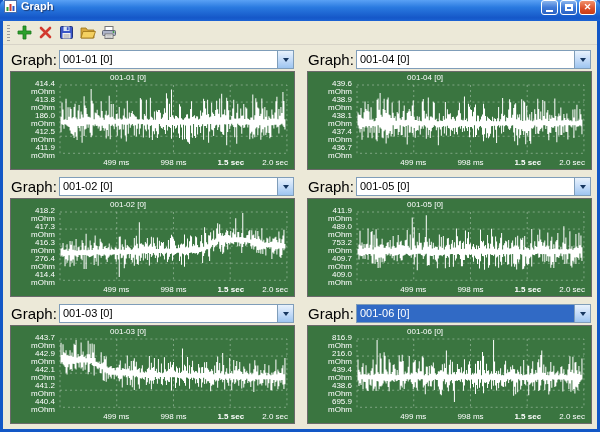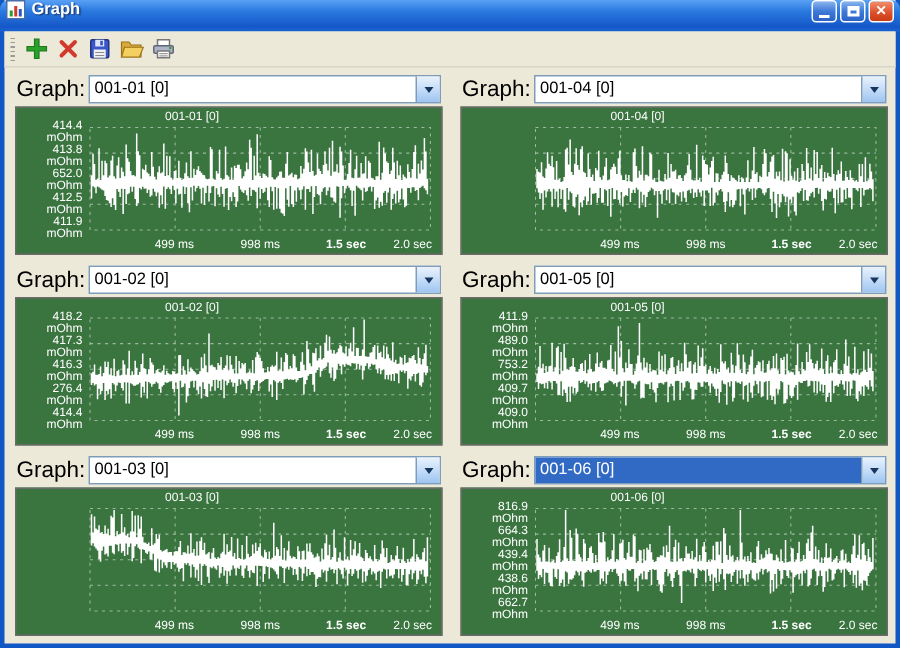--- a/index.html
+++ b/index.html
@@ -118,21 +118,21 @@
         <div class="combo">
           <span class="combo-text">001-01 [0]</span>
           <span class="combo-btn"></span>
         </div>
       </div>
       <div class="chartbox">
         <div class="plot-title">001-01 [0]</div>
         <div class="ylabels">
           <span>414.4 mOhm</span>
           <span>413.8 mOhm</span>
-          <span>652.0 mOhm</span>
+          <span>186.0 mOhm</span>
           <span>412.5 mOhm</span>
           <span>411.9 mOhm</span>
         </div>
         <svg class="plot" preserveAspectRatio="none" viewBox="0 0 228 70">
             <path d="M1 1H227V69H1ZM1 18.0H227M57.5 1V69M1 35.0H227M114.0 1V69M1 52.0H227M170.5 1V69" class="grid"></path>
             <path d="M2 32.7V48.1M3 18.4V40.0M4 25.3V40.8M5 35.7V44.6M6 35.1V40.1M7 14.7V40.6M8 35.9V41.5M9 23.1V42.3M10 32.7V42.8M11 23.1V46.4M12 24.8V49.2M13 34.2V49.7M14 32.9V51.3M15 22.9V53.8M16 19.7V48.0M17 33.3V52.4M18 35.0V55.8M19 26.3V41.8M20 20.8V43.7M21 34.5V47.1M22 27.5V41.7M23 30.3V58.4M24 33.4V41.8M25 12.2V51.7M26 21.4V45.3M27 23.8V44.6M28 29.9V40.4M29 32.7V43.6M30 32.6V40.3M31 33.3V48.5M32 4.9V53.1M33 16.8V51.3M34 19.4V41.1M35 35.1V42.1M36 28.4V40.3M37 29.2V41.7M38 25.7V41.5M39 30.8V44.4M40 31.7V42.4M41 33.3V46.9M42 17.3V46.2M43 27.0V41.6M44 33.7V43.7M45 35.5V46.6M46 30.7V44.2M47 26.7V54.2M48 31.3V45.9M49 30.7V52.0M50 11.7V40.2M51 33.2V55.0M52 19.8V41.9M53 32.7V40.6M54 20.0V42.0M55 34.4V45.1M56 35.5V39.6M57 29.9V42.5M58 29.4V51.5M59 34.5V41.6M60 23.0V45.5M61 34.3V45.0M62 35.7V54.3M63 35.2V40.2M64 31.4V45.2M65 24.3V40.7M66 33.3V51.2M67 34.6V57.2M68 16.8V40.7M69 34.3V49.5M70 28.4V39.7M71 32.5V43.5M72 29.0V41.1M73 26.8V39.9M74 29.9V41.6M75 31.0V51.4M76 32.4V41.0M77 32.7V52.2M78 35.1V44.5M79 35.4V39.7M80 35.0V50.1M81 14.0V44.4M82 15.5V40.1M83 35.0V39.9M84 35.6V53.3M85 29.9V41.4M86 31.6V45.4M87 15.8V47.1M88 34.6V40.4M89 35.6V45.2M90 35.1V53.6M91 13.6V41.7M92 32.6V41.2M93 33.5V55.7M94 35.6V47.1M95 27.5V50.0M96 35.6V44.0M97 26.4V47.1M98 27.8V53.7M99 25.8V50.1M100 25.8V39.9M101 28.7V42.1M102 34.8V43.7M103 33.3V44.5M104 30.1V42.7M105 24.2V45.9M106 28.7V49.7M107 9.2V40.9M108 14.4V46.4M109 35.9V42.3M110 19.7V42.7M111 32.9V43.7M112 5.5V54.6M113 31.1V40.9M114 33.2V48.3M115 34.6V41.8M116 31.6V44.5M117 31.8V43.6M118 33.1V41.0M119 34.0V49.3M120 20.1V53.7M121 22.5V40.3M122 34.1V43.3M123 35.4V55.6M124 35.5V40.5M125 34.2V54.9M126 33.0V41.3M127 30.4V55.0M128 30.2V57.6M129 34.3V58.3M130 34.4V59.7M131 25.0V41.3M132 17.2V49.0M133 32.9V53.6M134 32.1V39.9M135 31.1V51.9M136 34.1V53.8M137 32.2V42.9M138 32.4V50.3M139 35.3V40.8M140 34.7V42.7M141 26.5V48.7M142 31.5V42.1M143 28.3V40.0M144 14.8V55.6M145 17.0V41.8M146 24.3V41.8M147 30.6V43.8M148 15.8V40.0M149 29.9V58.4M150 33.1V47.2M151 32.3V39.8M152 18.6V45.2M153 28.4V46.0M154 29.8V51.9M155 31.9V43.7M156 25.9V41.4M157 16.7V40.5M158 25.1V45.9M159 29.6V43.0M160 14.4V40.6M161 33.1V47.3M162 9.8V47.7M163 30.3V50.1M164 30.2V50.9M165 25.4V40.0M166 31.1V40.3M167 13.7V60.9M168 16.9V47.9M169 26.2V39.9M170 35.6V44.7M171 35.6V41.5M172 31.8V39.7M173 24.5V41.0M174 15.7V42.7M175 34.4V53.1M176 34.7V43.0M177 28.7V59.6M178 19.7V39.7M179 34.4V40.9M180 34.2V41.5M181 24.5V42.6M182 31.7V49.5M183 31.3V41.0M184 20.0V43.8M185 34.9V43.2M186 23.1V40.6M187 24.4V40.2M188 34.4V43.4M189 34.9V40.5M190 35.8V55.1M191 33.3V49.4M192 33.4V47.5M193 10.5V54.3M194 35.7V50.3M195 31.0V53.0M196 14.2V44.3M197 18.2V43.1M198 23.5V51.0M199 24.5V44.1M200 31.9V41.0M201 29.6V55.6M202 14.5V48.4M203 24.3V45.0M204 35.2V51.4M205 23.0V43.0M206 32.7V50.8M207 26.2V48.6M208 35.8V41.5M209 32.2V48.8M210 33.7V54.0M211 34.9V52.9M212 25.4V41.1M213 30.6V41.1M214 34.4V44.3M215 28.5V40.7M216 17.2V40.6M217 12.7V43.2M218 35.0V42.5M219 25.0V49.3M220 31.6V41.1M221 22.9V40.4M222 28.8V39.7M223 8.0V41.3M224 16.9V42.7M225 35.1V45.3" class="sig"></path>
           </svg>
         <div class="xlabels">
           <span>499 ms</span>
           <span>998 ms</span>
@@ -145,20 +145,27 @@
     <div class="panel">
       <div class="combo-row">
         <span class="combo-label">Graph:</span>
         <div class="combo">
           <span class="combo-text">001-04 [0]</span>
           <span class="combo-btn"></span>
         </div>
       </div>
       <div class="chartbox">
         <div class="plot-title">001-04 [0]</div>
+        <div class="ylabels">
+          <span>439.6 mOhm</span>
+          <span>438.9 mOhm</span>
+          <span>438.1 mOhm</span>
+          <span>437.4 mOhm</span>
+          <span>436.7 mOhm</span>
+        </div>
         <svg class="plot" preserveAspectRatio="none" viewBox="0 0 228 70">
             <path d="M1 1H227V69H1ZM1 18.0H227M57.5 1V69M1 35.0H227M114.0 1V69M1 52.0H227M170.5 1V69" class="grid"></path>
             <path d="M2 28.5V41.4M3 30.3V44.2M4 30.8V48.4M5 24.0V44.7M6 33.6V55.6M7 34.5V42.9M8 28.2V47.4M9 17.5V43.4M10 25.0V41.8M11 26.6V43.4M12 19.8V53.6M13 27.4V41.7M14 35.7V48.5M15 23.2V43.5M16 35.6V54.0M17 35.0V41.7M18 37.2V48.5M19 36.6V42.4M20 33.8V55.2M21 15.6V57.0M22 14.4V41.1M23 25.6V48.9M24 9.0V43.4M25 30.5V44.6M26 32.6V53.2M27 25.0V54.1M28 14.8V47.1M29 25.9V45.5M30 29.0V59.2M31 15.4V50.8M32 13.5V54.0M33 30.3V49.3M34 31.2V46.8M35 33.8V52.4M36 18.3V49.9M37 28.6V41.0M38 33.9V52.3M39 32.2V44.9M40 36.5V44.8M41 27.9V44.5M42 29.4V50.9M43 16.5V47.8M44 34.0V41.1M45 35.6V51.0M46 32.9V50.9M47 27.0V42.0M48 21.3V42.9M49 36.0V53.1M50 35.5V41.8M51 28.8V60.3M52 27.3V41.2M53 25.0V48.6M54 27.1V48.4M55 31.8V42.6M56 21.4V48.9M57 16.4V51.2M58 32.7V43.8M59 35.8V53.5M60 35.9V46.8M61 32.2V45.8M62 36.7V46.4M63 32.5V41.4M64 36.6V50.4M65 37.0V44.5M66 17.5V42.3M67 14.9V44.5M68 26.6V41.0M69 34.4V42.3M70 29.7V54.6M71 32.4V43.6M72 13.5V51.0M73 36.1V45.7M74 32.3V53.7M75 32.3V47.1M76 33.3V43.8M77 17.7V42.8M78 18.7V41.0M79 35.6V42.0M80 34.6V46.0M81 37.0V43.2M82 37.1V60.9M83 29.1V43.1M84 36.3V45.3M85 36.7V51.6M86 36.9V42.8M87 31.8V41.8M88 35.5V49.3M89 18.0V42.4M90 34.3V51.2M91 25.2V41.5M92 30.2V43.9M93 30.1V44.2M94 29.1V51.8M95 35.2V45.6M96 32.9V46.7M97 32.5V43.9M98 34.6V50.1M99 36.5V43.5M100 32.7V47.7M101 31.4V50.4M102 26.1V43.0M103 18.6V42.4M104 29.1V44.6M105 35.7V41.7M106 36.2V47.8M107 36.0V44.1M108 12.5V47.1M109 35.9V42.0M110 34.3V44.1M111 37.0V46.8M112 19.6V42.8M113 22.6V53.1M114 25.2V42.7M115 25.8V42.8M116 32.2V44.3M117 27.6V53.1M118 23.2V41.0M119 20.4V52.8M120 37.1V50.9M121 31.3V44.2M122 31.6V46.0M123 37.2V42.6M124 35.3V41.8M125 32.4V43.4M126 30.4V50.5M127 19.6V57.1M128 24.5V50.0M129 31.8V44.0M130 36.5V53.4M131 32.7V49.1M132 34.2V53.9M133 34.8V52.3M134 35.9V49.5M135 36.8V42.1M136 32.7V41.8M137 37.1V53.3M138 34.1V41.6M139 34.8V45.5M140 37.1V58.8M141 34.2V42.1M142 22.8V41.1M143 37.1V43.4M144 35.2V41.6M145 29.6V49.2M146 13.9V41.4M147 31.9V47.7M148 30.7V42.1M149 37.2V41.1M150 33.0V41.1M151 33.9V42.0M152 25.3V44.6M153 15.3V45.9M154 18.1V44.1M155 33.5V41.5M156 30.6V41.2M157 23.8V48.4M158 20.3V57.1M159 19.2V43.7M160 35.0V51.4M161 30.4V61.1M162 33.4V45.1M163 30.2V53.9M164 36.0V50.7M165 15.1V45.1M166 36.9V46.7M167 16.8V50.7M168 18.1V47.0M169 36.4V60.1M170 22.0V48.8M171 33.0V51.2M172 35.7V46.9M173 30.2V56.8M174 36.3V59.4M175 27.9V44.0M176 37.2V44.6M177 36.2V43.2M178 25.2V41.3M179 29.9V49.8M180 35.7V42.5M181 14.6V49.3M182 24.8V49.7M183 34.9V46.6M184 27.5V44.7M185 36.1V43.6M186 15.9V47.4M187 31.8V41.1M188 17.2V41.0M189 34.6V44.9M190 28.3V41.7M191 25.9V49.8M192 36.9V56.1M193 30.6V48.3M194 34.5V48.8M195 31.1V42.9M196 33.3V43.7M197 33.8V43.4M198 14.5V41.7M199 31.8V47.8M200 36.4V57.9M201 32.4V42.4M202 29.4V51.3M203 31.7V41.0M204 23.5V50.8M205 36.3V50.7M206 36.1V42.4M207 29.9V48.5M208 33.9V41.1M209 35.8V47.5M210 29.4V47.7M211 34.3V55.3M212 35.9V41.1M213 36.7V41.1M214 35.8V42.3M215 37.0V43.3M216 25.3V41.1M217 33.4V53.7M218 25.2V41.2M219 37.1V46.2M220 20.7V42.5M221 36.7V42.2M222 35.5V42.1M223 25.0V41.2M224 30.2V42.0M225 35.3V50.0" class="sig"></path>
           </svg>
         <div class="xlabels">
           <span>499 ms</span>
           <span>998 ms</span>
           <span>1.5 sec</span>
           <span>2.0 sec</span>
         </div>
@@ -228,20 +235,27 @@
     <div class="panel">
       <div class="combo-row">
         <span class="combo-label">Graph:</span>
         <div class="combo">
           <span class="combo-text">001-03 [0]</span>
           <span class="combo-btn"></span>
         </div>
       </div>
       <div class="chartbox">
         <div class="plot-title">001-03 [0]</div>
+        <div class="ylabels">
+          <span>443.7 mOhm</span>
+          <span>442.9 mOhm</span>
+          <span>442.1 mOhm</span>
+          <span>441.2 mOhm</span>
+          <span>440.4 mOhm</span>
+        </div>
         <svg class="plot" preserveAspectRatio="none" viewBox="0 0 228 70">
             <path d="M1 1H227V69H1ZM1 18.0H227M57.5 1V69M1 35.0H227M114.0 1V69M1 52.0H227M170.5 1V69" class="grid"></path>
             <path d="M2 4.8V25.6M3 17.0V24.1M4 6.3V26.2M5 14.3V27.5M6 15.1V28.9M7 12.1V34.5M8 17.1V36.3M9 16.6V29.1M10 17.9V26.2M11 12.3V31.6M12 17.7V30.8M13 14.5V32.8M14 18.7V25.7M15 5.8V25.8M16 6.9V30.4M17 2.0V31.4M18 19.5V24.7M19 15.9V25.1M20 18.3V29.4M21 17.8V24.4M22 4.6V30.3M23 16.8V29.2M24 13.4V32.5M25 18.9V24.3M26 17.7V31.7M27 20.1V26.6M28 16.2V24.3M29 2.7V36.0M30 16.3V33.8M31 5.7V26.0M32 20.0V24.8M33 5.4V27.0M34 14.5V28.0M35 6.3V37.3M36 19.8V28.0M37 23.6V28.5M38 23.7V30.3M39 24.6V31.2M40 23.5V29.6M41 25.9V34.9M42 14.1V34.9M43 25.1V31.0M44 24.1V42.1M45 18.0V42.9M46 21.1V34.3M47 18.4V43.5M48 28.5V35.0M49 29.5V40.7M50 29.1V36.6M51 28.4V38.6M52 27.9V40.4M53 30.1V36.7M54 29.8V36.5M55 29.9V41.2M56 32.2V36.5M57 29.7V38.4M58 29.2V37.4M59 29.4V40.1M60 26.6V43.0M61 22.5V41.1M62 31.9V40.5M63 30.1V49.3M64 30.1V37.4M65 30.8V38.4M66 25.5V37.2M67 31.0V39.0M68 17.4V46.8M69 30.3V38.2M70 27.9V39.8M71 32.4V47.0M72 22.9V41.6M73 32.2V49.1M74 22.6V37.7M75 20.1V51.7M76 28.5V39.2M77 23.7V38.0M78 31.5V39.0M79 30.8V46.3M80 29.9V50.5M81 34.4V40.0M82 30.3V40.6M83 27.2V39.5M84 33.5V40.9M85 34.6V41.6M86 33.2V38.9M87 34.0V46.9M88 30.9V44.0M89 29.7V39.8M90 17.8V45.6M91 31.6V42.2M92 24.7V51.0M93 29.9V42.6M94 28.8V45.6M95 19.9V41.7M96 32.9V38.8M97 30.5V40.9M98 34.6V45.5M99 20.9V40.3M100 33.8V41.1M101 34.5V38.8M102 25.3V45.7M103 35.0V47.1M104 34.4V40.8M105 19.2V38.8M106 31.1V42.5M107 33.4V46.8M108 32.6V42.0M109 24.9V43.5M110 30.9V43.9M111 23.7V39.0M112 29.2V52.2M113 26.7V39.0M114 24.0V39.2M115 32.3V39.2M116 33.6V49.8M117 28.4V44.5M118 30.0V39.4M119 34.6V39.8M120 29.5V47.6M121 34.8V40.1M122 33.7V40.7M123 10.5V41.5M124 32.4V42.8M125 26.6V44.7M126 28.1V47.5M127 32.5V39.4M128 18.8V39.5M129 35.0V40.5M130 27.2V50.5M131 35.5V40.8M132 28.8V39.7M133 22.7V41.7M134 32.4V39.5M135 34.1V40.3M136 32.8V45.2M137 33.2V41.1M138 34.5V44.8M139 26.0V48.6M140 29.3V39.8M141 35.1V40.9M142 29.2V49.2M143 28.9V44.2M144 34.9V39.7M145 24.2V45.9M146 29.6V41.2M147 24.0V45.2M148 30.0V43.1M149 31.6V43.1M150 33.7V44.8M151 33.0V53.1M152 30.8V47.6M153 32.7V46.4M154 36.2V46.6M155 27.5V41.5M156 34.9V43.4M157 24.0V42.2M158 18.4V49.6M159 32.1V42.5M160 25.0V40.1M161 35.1V41.7M162 33.2V41.2M163 15.0V44.0M164 27.0V41.7M165 36.3V51.2M166 33.7V40.6M167 30.1V41.7M168 35.3V44.6M169 35.7V47.5M170 20.0V40.4M171 34.8V41.7M172 32.9V51.7M173 35.3V44.3M174 21.9V41.1M175 32.0V45.8M176 28.0V44.3M177 22.8V41.1M178 32.3V42.4M179 30.8V47.5M180 23.9V41.7M181 33.0V41.0M182 33.8V50.3M183 35.9V42.9M184 28.5V49.4M185 30.6V45.6M186 34.1V41.9M187 32.7V40.7M188 34.8V44.8M189 36.0V42.8M190 25.3V44.1M191 34.5V48.7M192 36.0V43.0M193 35.0V42.3M194 31.1V53.7M195 22.2V43.0M196 27.4V41.0M197 33.3V41.5M198 27.3V47.4M199 37.2V41.3M200 36.7V46.0M201 31.8V45.4M202 34.9V47.3M203 35.5V44.8M204 32.2V41.2M205 25.9V41.3M206 34.5V47.3M207 37.1V41.2M208 34.8V49.6M209 27.1V45.1M210 36.0V41.2M211 37.1V52.0M212 34.7V52.0M213 36.3V44.7M214 34.2V41.7M215 32.9V48.0M216 21.3V43.9M217 36.1V42.2M218 31.3V51.1M219 33.4V48.1M220 34.8V42.3M221 34.8V44.6M222 30.1V41.7M223 27.2V46.3M224 36.0V50.7M225 20.0V46.1" class="sig"></path>
           </svg>
         <div class="xlabels">
           <span>499 ms</span>
           <span>998 ms</span>
           <span>1.5 sec</span>
           <span>2.0 sec</span>
         </div>
@@ -253,24 +267,24 @@
         <span class="combo-label">Graph:</span>
         <div class="combo">
           <span class="combo-text hl">001-06 [0]</span>
           <span class="combo-btn"></span>
         </div>
       </div>
       <div class="chartbox">
         <div class="plot-title">001-06 [0]</div>
         <div class="ylabels">
           <span>816.9 mOhm</span>
-          <span>664.3 mOhm</span>
+          <span>216.0 mOhm</span>
           <span>439.4 mOhm</span>
           <span>438.6 mOhm</span>
-          <span>662.7 mOhm</span>
+          <span>695.9 mOhm</span>
         </div>
         <svg class="plot" preserveAspectRatio="none" viewBox="0 0 228 70">
             <path d="M1 1H227V69H1ZM1 18.0H227M57.5 1V69M1 35.0H227M114.0 1V69M1 52.0H227M170.5 1V69" class="grid"></path>
             <path d="M2 21.3V42.4M3 31.6V47.8M4 33.5V45.1M5 36.4V46.7M6 28.8V41.2M7 25.2V51.1M8 36.1V43.5M9 36.1V43.8M10 27.1V50.2M11 36.7V52.4M12 35.7V52.8M13 35.1V41.0M14 37.0V46.5M15 32.6V47.6M16 30.1V41.4M17 21.4V52.3M18 36.5V50.5M19 35.5V48.2M20 26.5V52.9M21 2.0V42.7M22 34.0V43.4M23 35.8V51.0M24 15.2V48.0M25 20.4V48.3M26 35.5V47.3M27 35.9V45.3M28 14.3V42.3M29 17.7V43.3M30 31.4V45.4M31 33.3V42.7M32 36.2V48.8M33 21.2V53.0M34 24.3V43.6M35 35.8V43.0M36 33.8V41.9M37 27.0V42.8M38 26.1V43.7M39 30.6V41.4M40 37.2V43.0M41 31.9V42.8M42 36.6V41.8M43 17.3V41.9M44 23.4V51.5M45 23.6V47.5M46 16.6V49.3M47 22.9V42.8M48 36.1V50.9M49 33.4V45.2M50 35.3V42.9M51 34.5V41.1M52 28.7V43.2M53 18.0V41.5M54 36.3V41.0M55 34.5V44.1M56 35.3V45.8M57 24.3V50.9M58 23.5V49.0M59 21.8V44.0M60 33.8V49.5M61 35.0V52.2M62 30.4V41.1M63 23.2V42.2M64 33.1V42.4M65 33.0V41.2M66 18.2V41.2M67 19.5V49.4M68 37.0V47.3M69 35.9V56.0M70 28.4V45.7M71 28.7V44.2M72 37.1V48.1M73 28.0V42.6M74 35.5V48.0M75 27.1V48.2M76 28.3V43.1M77 24.5V41.9M78 30.1V51.8M79 35.1V41.2M80 36.5V41.9M81 35.9V41.7M82 33.2V48.4M83 33.4V51.4M84 32.1V56.0M85 32.2V56.9M86 26.2V51.5M87 33.4V43.1M88 25.4V41.1M89 29.9V46.0M90 12.5V44.1M91 36.1V49.2M92 36.3V53.1M93 26.6V47.1M94 21.7V43.1M95 36.1V41.8M96 23.6V45.0M97 34.3V52.5M98 33.9V63.7M99 36.0V42.7M100 33.8V42.3M101 26.0V42.8M102 30.8V41.7M103 30.8V42.1M104 34.3V43.5M105 29.2V41.0M106 35.0V44.1M107 33.4V52.6M108 21.1V47.2M109 36.1V41.0M110 31.8V41.9M111 35.6V42.6M112 26.3V41.6M113 23.2V42.4M114 29.9V50.2M115 36.5V41.3M116 35.2V45.7M117 36.1V49.1M118 35.0V44.6M119 25.7V55.7M120 35.3V46.8M121 23.0V50.5M122 23.0V41.0M123 31.7V49.6M124 22.7V44.6M125 37.1V41.2M126 13.9V48.0M127 17.8V55.1M128 31.9V44.2M129 35.0V44.7M130 25.6V44.1M131 32.9V49.8M132 32.1V45.7M133 36.3V43.2M134 35.3V41.6M135 33.2V51.0M136 35.5V42.2M137 2.0V47.5M138 23.5V41.9M139 34.9V47.3M140 32.8V52.3M141 36.1V44.8M142 32.5V50.0M143 35.8V44.3M144 30.0V42.0M145 37.0V47.5M146 36.6V48.3M147 37.1V48.9M148 26.3V43.9M149 22.6V48.2M150 35.0V43.0M151 31.3V41.0M152 34.2V44.8M153 33.5V41.7M154 28.7V41.1M155 31.3V43.4M156 27.2V42.6M157 30.8V57.4M158 31.1V48.5M159 35.4V56.1M160 35.4V44.4M161 31.7V54.1M162 33.6V41.1M163 36.2V42.3M164 28.1V51.3M165 35.8V47.6M166 37.0V41.8M167 21.9V42.0M168 36.7V45.8M169 36.4V47.1M170 36.2V41.9M171 27.3V43.5M172 27.6V56.9M173 36.3V46.6M174 34.8V45.3M175 30.5V44.4M176 23.1V48.1M177 36.2V44.1M178 35.6V52.1M179 31.9V42.4M180 34.5V43.9M181 24.1V41.6M182 21.1V52.8M183 29.2V51.7M184 16.9V47.4M185 12.5V41.7M186 34.6V41.0M187 26.3V42.6M188 34.9V51.7M189 28.6V46.0M190 36.8V42.1M191 33.6V45.8M192 37.2V56.3M193 33.4V53.1M194 24.0V42.7M195 33.9V49.6M196 33.4V41.0M197 27.6V41.6M198 36.3V48.8M199 35.1V48.1M200 34.0V44.2M201 32.6V41.6M202 37.0V41.0M203 35.7V41.6M204 28.9V43.6M205 28.2V41.5M206 35.4V53.2M207 31.1V41.0M208 36.8V42.2M209 36.1V43.2M210 37.2V45.0M211 31.3V42.3M212 25.8V50.7M213 18.1V45.2M214 33.9V53.6M215 31.7V42.1M216 18.7V52.3M217 35.1V50.8M218 24.5V55.3M219 23.8V48.6M220 32.0V49.2M221 35.8V52.0M222 27.8V45.8M223 33.3V43.7M224 36.5V42.3M225 20.5V41.4" class="sig"></path>
           </svg>
         <div class="xlabels">
           <span>499 ms</span>
           <span>998 ms</span>
           <span>1.5 sec</span>
           <span>2.0 sec</span>

